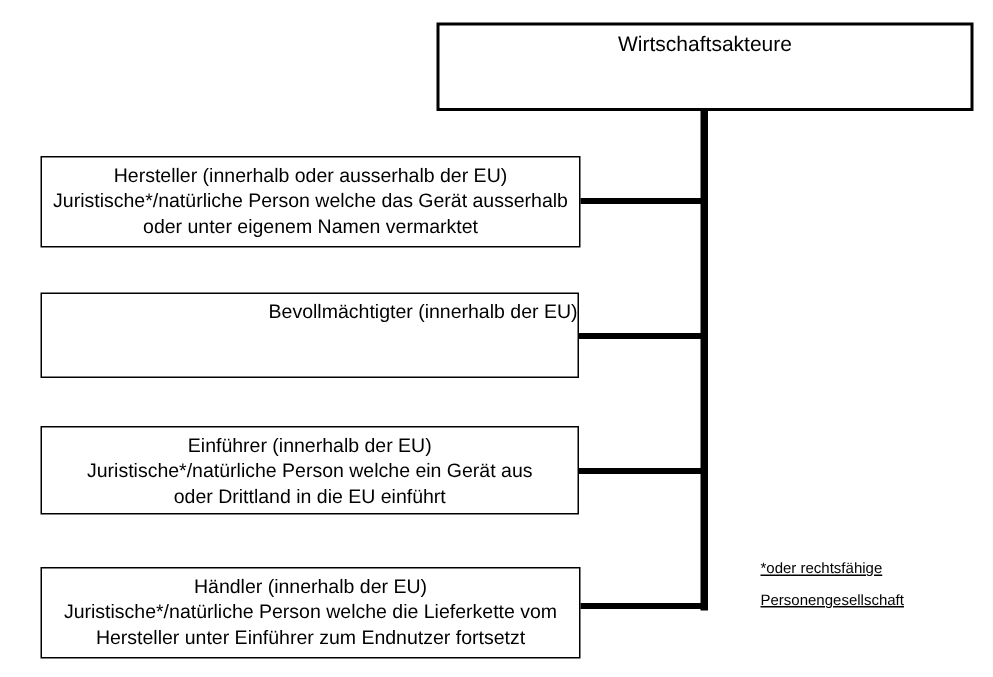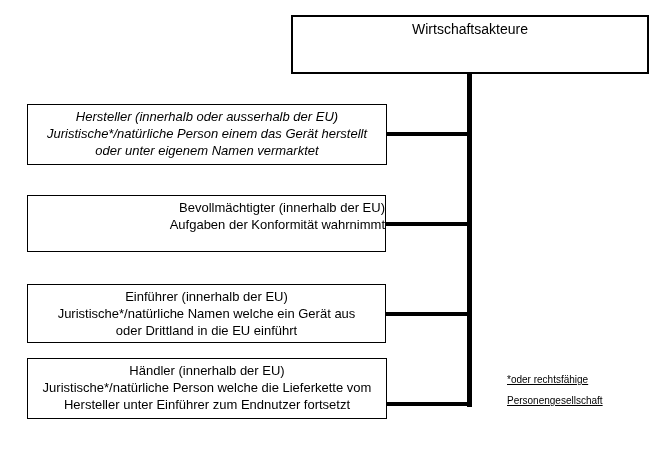--- a/index.html
+++ b/index.html
@@ -21,24 +21,24 @@
     font-size: 13px;
     line-height: 17px;
     padding-top: 3px;
   }
   .root-box {
     left: 291px; top: 15px; width: 358px; height: 59px;
     font-size: 14px;
     line-height: 18px;
     border-width: 2px;
   }
-  .node-1 { left: 27px;  top: 104px; width: 360px; height: 61px; font-style: italic; }
+  .node-1 { left: 27px;  top: 104px; width: 360px; height: 61px; }
   .node-2 { left: 27px;  top: 195px; width: 359px; height: 57px; text-align: right; }
   .node-3 { left: 27px;  top: 284px; width: 359px; height: 59px; }
-  .node-4 { left: 27px;  top: 358px; width: 360px; height: 61px; }
+  .node-4 { left: 27px;  top: 378px; width: 360px; height: 61px; }
   .box-line { white-space: nowrap; }
   .trunk {
     position: absolute;
     left: 467px; top: 73px;
     width: 5px; height: 334px;
     background: #000000;
   }
   .connector {
     position: absolute;
     left: 386px;
@@ -69,32 +69,31 @@
 
   <div class="trunk"></div>
 
   <div class="connector c1"></div>
   <div class="connector c2"></div>
   <div class="connector c3"></div>
   <div class="connector c4"></div>
 
   <div class="box node-1">
     <div class="box-line">Hersteller (innerhalb oder ausserhalb der EU)</div>
-    <div class="box-line">Juristische*/natürliche Person einem das Gerät herstellt</div>
+    <div class="box-line">Juristische*/natürliche Person welche das Gerät ausserhalb</div>
     <div class="box-line">oder unter eigenem Namen vermarktet</div>
   </div>
 
   <div class="box node-2">
     <div class="box-line">Bevollmächtigter (innerhalb der EU)</div>
-    <div class="box-line">Aufgaben der Konformität wahrnimmt</div>
   </div>
 
   <div class="box node-3">
     <div class="box-line">Einführer (innerhalb der EU)</div>
-    <div class="box-line">Juristische*/natürliche Namen welche ein Gerät aus</div>
+    <div class="box-line">Juristische*/natürliche Person welche ein Gerät aus</div>
     <div class="box-line">oder Drittland in die EU einführt</div>
   </div>
 
   <div class="box node-4">
     <div class="box-line">Händler (innerhalb der EU)</div>
     <div class="box-line">Juristische*/natürliche Person welche die Lieferkette vom</div>
     <div class="box-line">Hersteller unter Einführer zum Endnutzer fortsetzt</div>
   </div>
 
   <div class="footnote">

